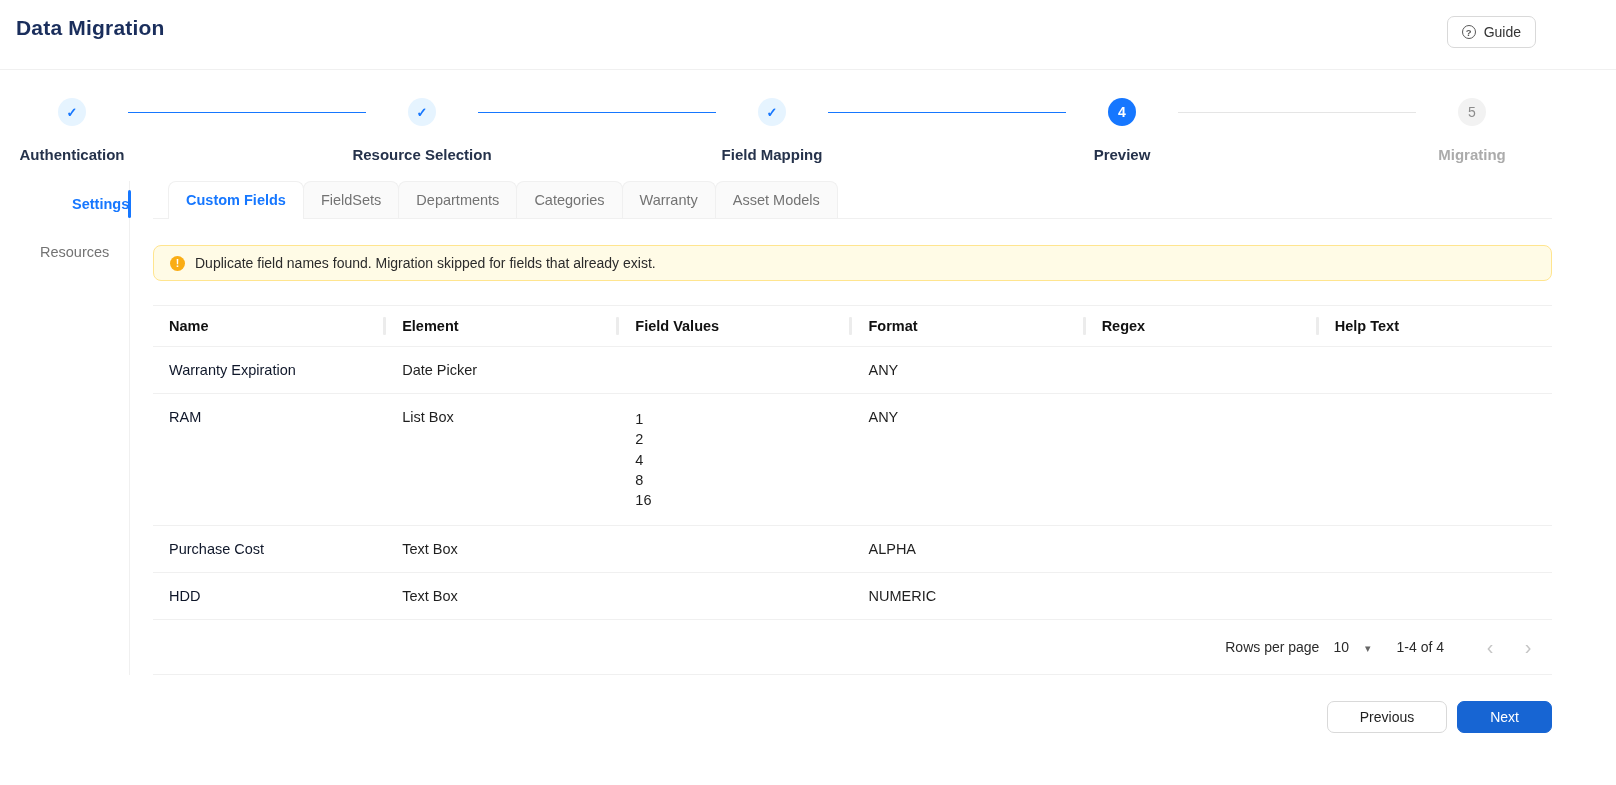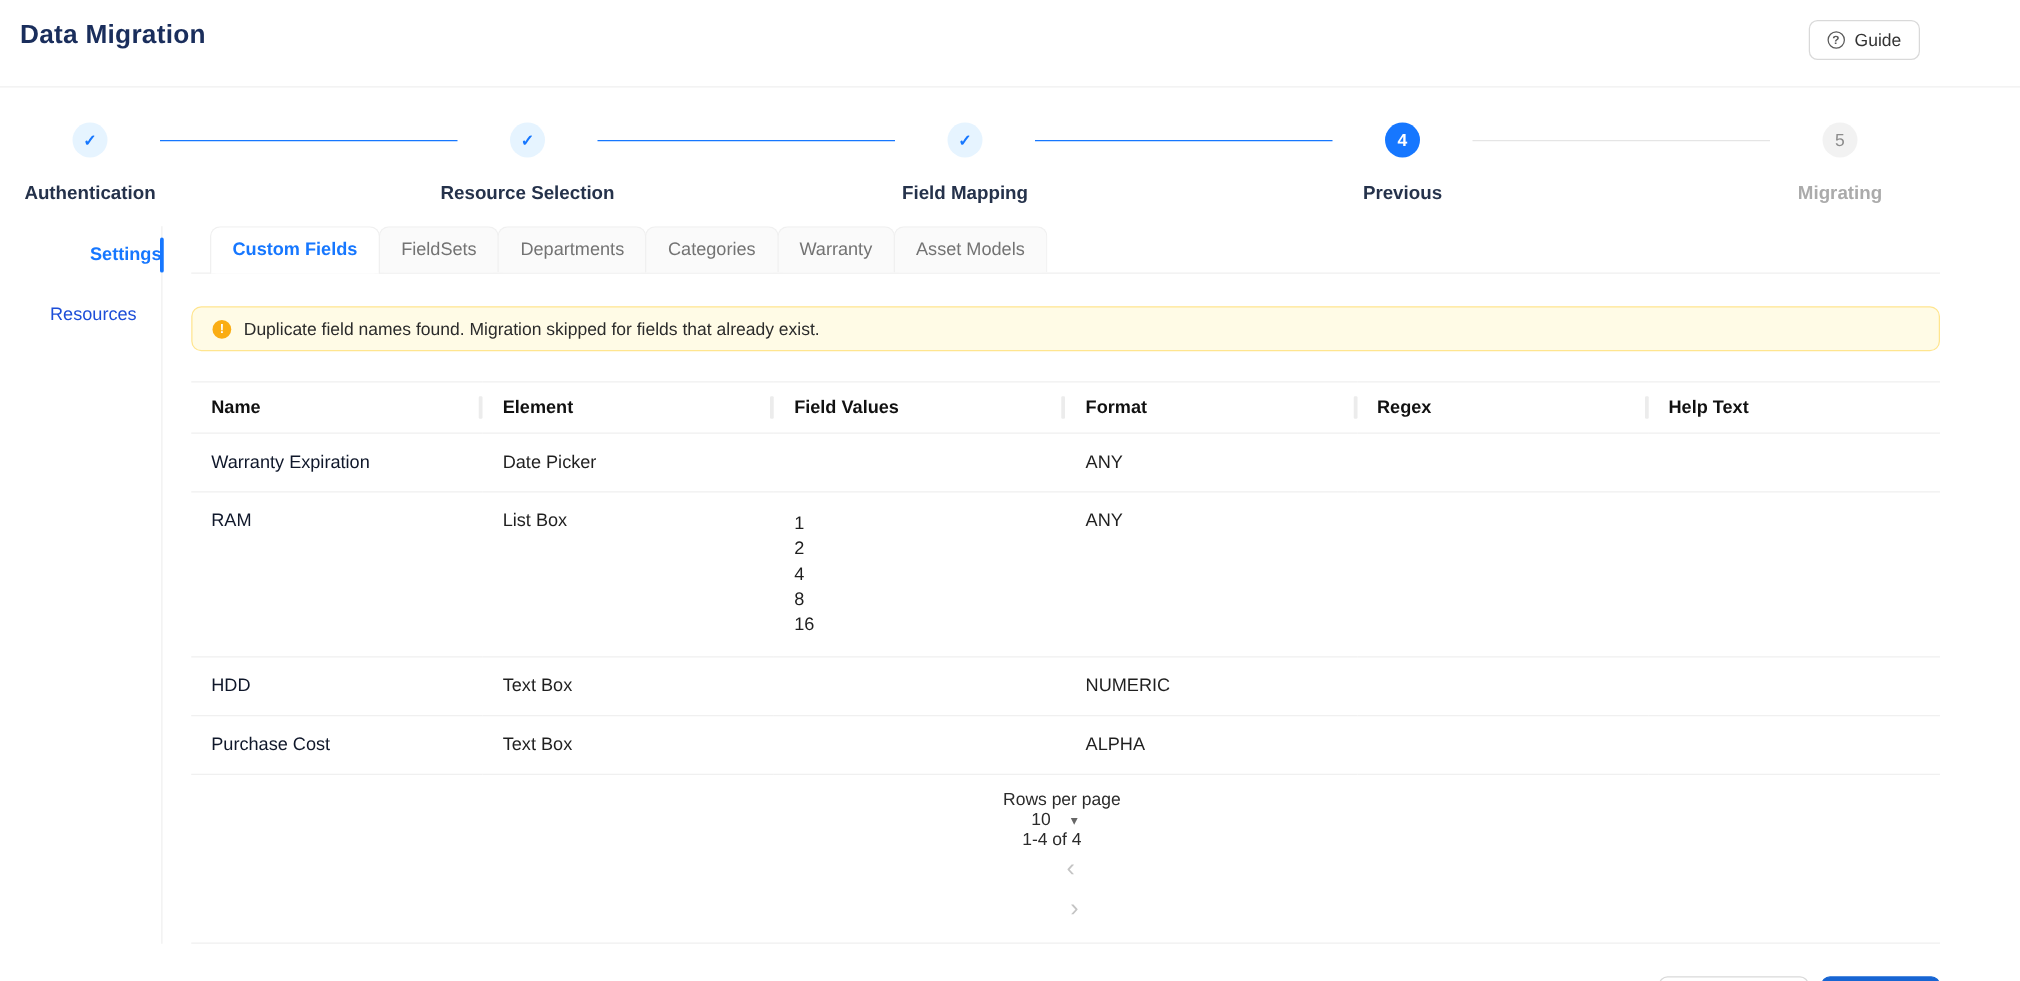--- a/index.html
+++ b/index.html
@@ -47,21 +47,21 @@
   .step.active .step-circle { background: #1677ff; color: #fff; font-weight: 600; }
   .step.pending .step-circle { background: #f2f2f2; color: #8c8c8c; }
   .step-label { margin-top: 20px; font-size: 15px; font-weight: 600; color: #25324b; white-space: nowrap; }
   .step.pending .step-label { color: #ababab; }
   .connector { flex: 1; height: 1px; margin-top: 14px; background: #1677ff; }
   .connector.pending { background: #e5e5e5; }
 
   
   .layout { display: flex; align-items: stretch; margin-top: 18px; padding-right: 64px; }
   .sidebar { width: 130px; flex: none; border-right: 1px solid #f0f0f0; padding-top: 6px; }
-  .sidebar-item { position: relative; padding: 9px 10px 9px 40px; font-size: 14.5px; color: #1d4ed8; cursor: pointer; margin-bottom: 14px; }
+  .sidebar-item { position: relative; padding: 9px 10px 9px 40px; font-size: 14.5px; color: #737373; cursor: pointer; margin-bottom: 14px; }
   .sidebar-item.active { color: #1677ff; font-weight: 700; margin-left: 32px; }
   .sidebar-item.active::after {
     content: ""; position: absolute; right: -2px; top: 3px; bottom: 3px;
     width: 3px; border-radius: 2px; background: #1677ff;
   }
   .content { flex: 1; margin-left: 23px; min-width: 0; }
 
   
   .tabbar { display: flex; border-bottom: 1px solid #f0f0f0; padding-left: 15px; }
   .tab {
@@ -105,21 +105,21 @@
   .data-table td {
     padding: 15px 16px; vertical-align: top;
     font-size: 14.5px; color: #1f1f1f; border-bottom: 1px solid #f0f0f0;
   }
   .name-link { color: #0f172a; text-decoration: none; cursor: pointer; }
   .values-cell div { line-height: 1.4; }
 
   
   .table-footer {
     display: flex; align-items: center; justify-content: flex-end;
-    padding: 11px 8px 11px 16px; border-bottom: 1px solid #f0f0f0; color: #2b2b2b; flex-direction: column;
+    padding: 11px 8px 11px 16px; border-bottom: 1px solid #f0f0f0; color: #2b2b2b;
   }
   .rpp-label { margin-right: 14px; }
   .rpp-select { display: inline-flex; align-items: flex-end; gap: 16px; cursor: pointer; margin-right: 26px; }
   .caret { color: #666; font-size: 11px; }
   .range { margin-right: 30px; }
   .pg-btn {
     width: 32px; height: 32px; border: none; background: transparent;
     color: #c4c4c4; font-size: 20px; line-height: 1; cursor: default; border-radius: 6px;
   }
   .pg-btn + .pg-btn { margin-left: 6px; }
@@ -152,21 +152,21 @@
     <div class="step-label">Resource Selection</div>
   </div>
   <div class="connector"></div>
   <div class="step completed">
     <div class="step-circle">✓</div>
     <div class="step-label">Field Mapping</div>
   </div>
   <div class="connector"></div>
   <div class="step active">
     <div class="step-circle">4</div>
-    <div class="step-label">Previous</div>
+    <div class="step-label">Preview</div>
   </div>
   <div class="connector pending"></div>
   <div class="step pending">
     <div class="step-circle">5</div>
     <div class="step-label">Migrating</div>
   </div>
 </div>
 
 <div class="layout">
 
@@ -219,32 +219,32 @@
             <div>2</div>
             <div>4</div>
             <div>8</div>
             <div>16</div>
           </td>
           <td>ANY</td>
           <td></td>
           <td></td>
         </tr>
         <tr>
+          <td><a class="name-link">Purchase Cost</a></td>
+          <td>Text Box</td>
+          <td class="values-cell"></td>
+          <td>ALPHA</td>
+          <td></td>
+          <td></td>
+        </tr>
+        <tr>
           <td><a class="name-link">HDD</a></td>
           <td>Text Box</td>
           <td class="values-cell"></td>
           <td>NUMERIC</td>
-          <td></td>
-          <td></td>
-        </tr>
-        <tr>
-          <td><a class="name-link">Purchase Cost</a></td>
-          <td>Text Box</td>
-          <td class="values-cell"></td>
-          <td>ALPHA</td>
           <td></td>
           <td></td>
         </tr>
       </tbody>
     </table>
 
     <div class="table-footer">
       <span class="rpp-label">Rows per page</span>
       <span class="rpp-select">
         <span>10</span>

